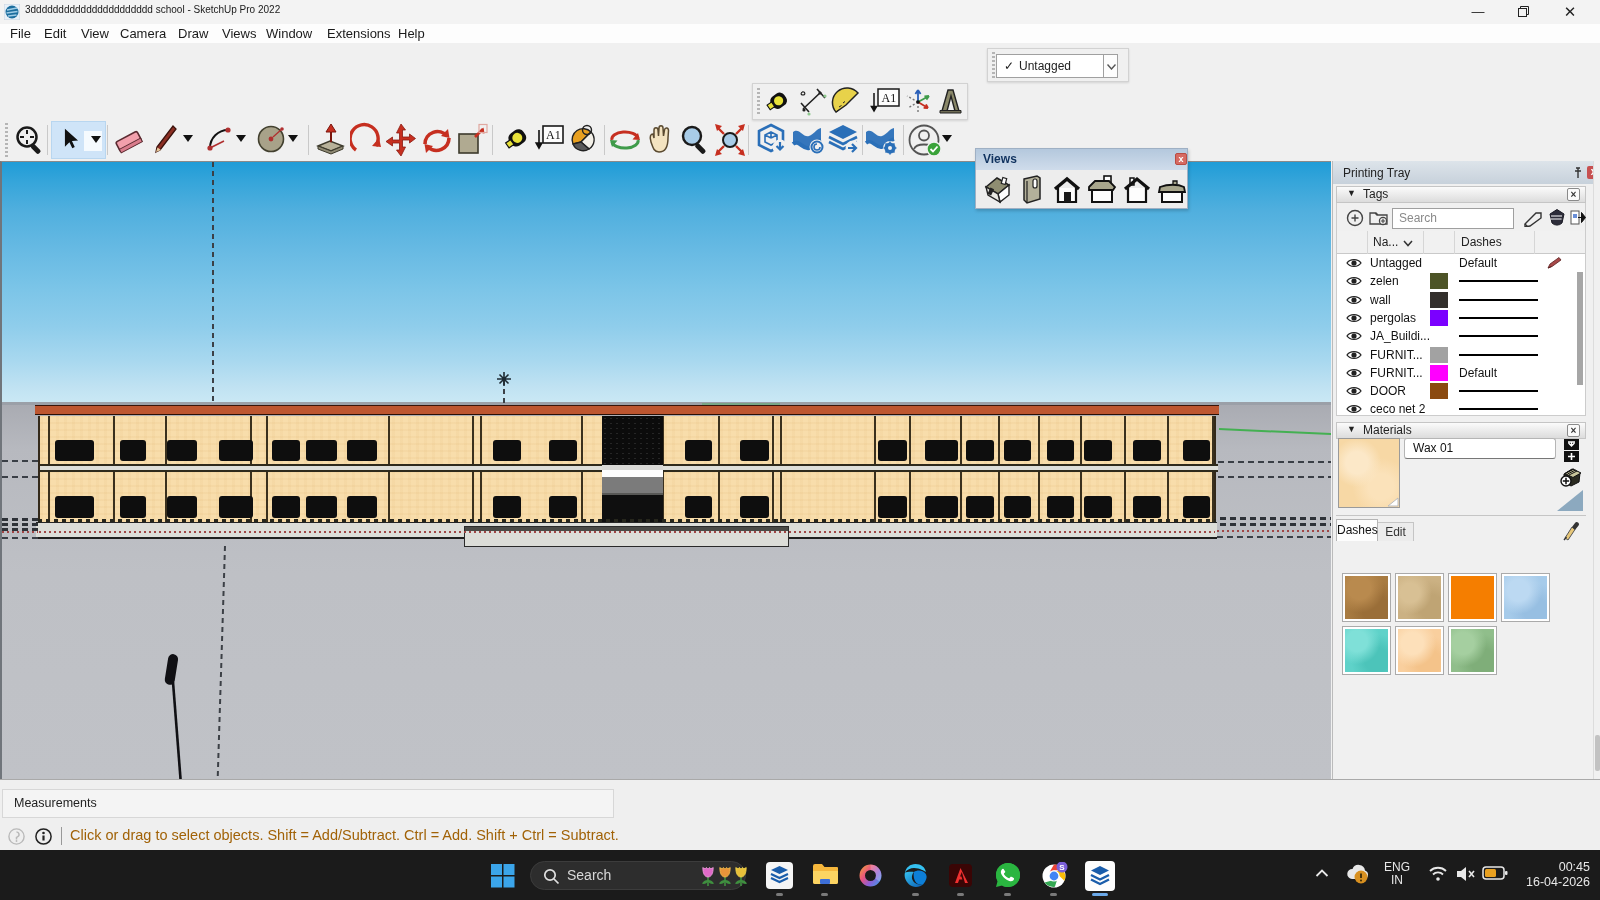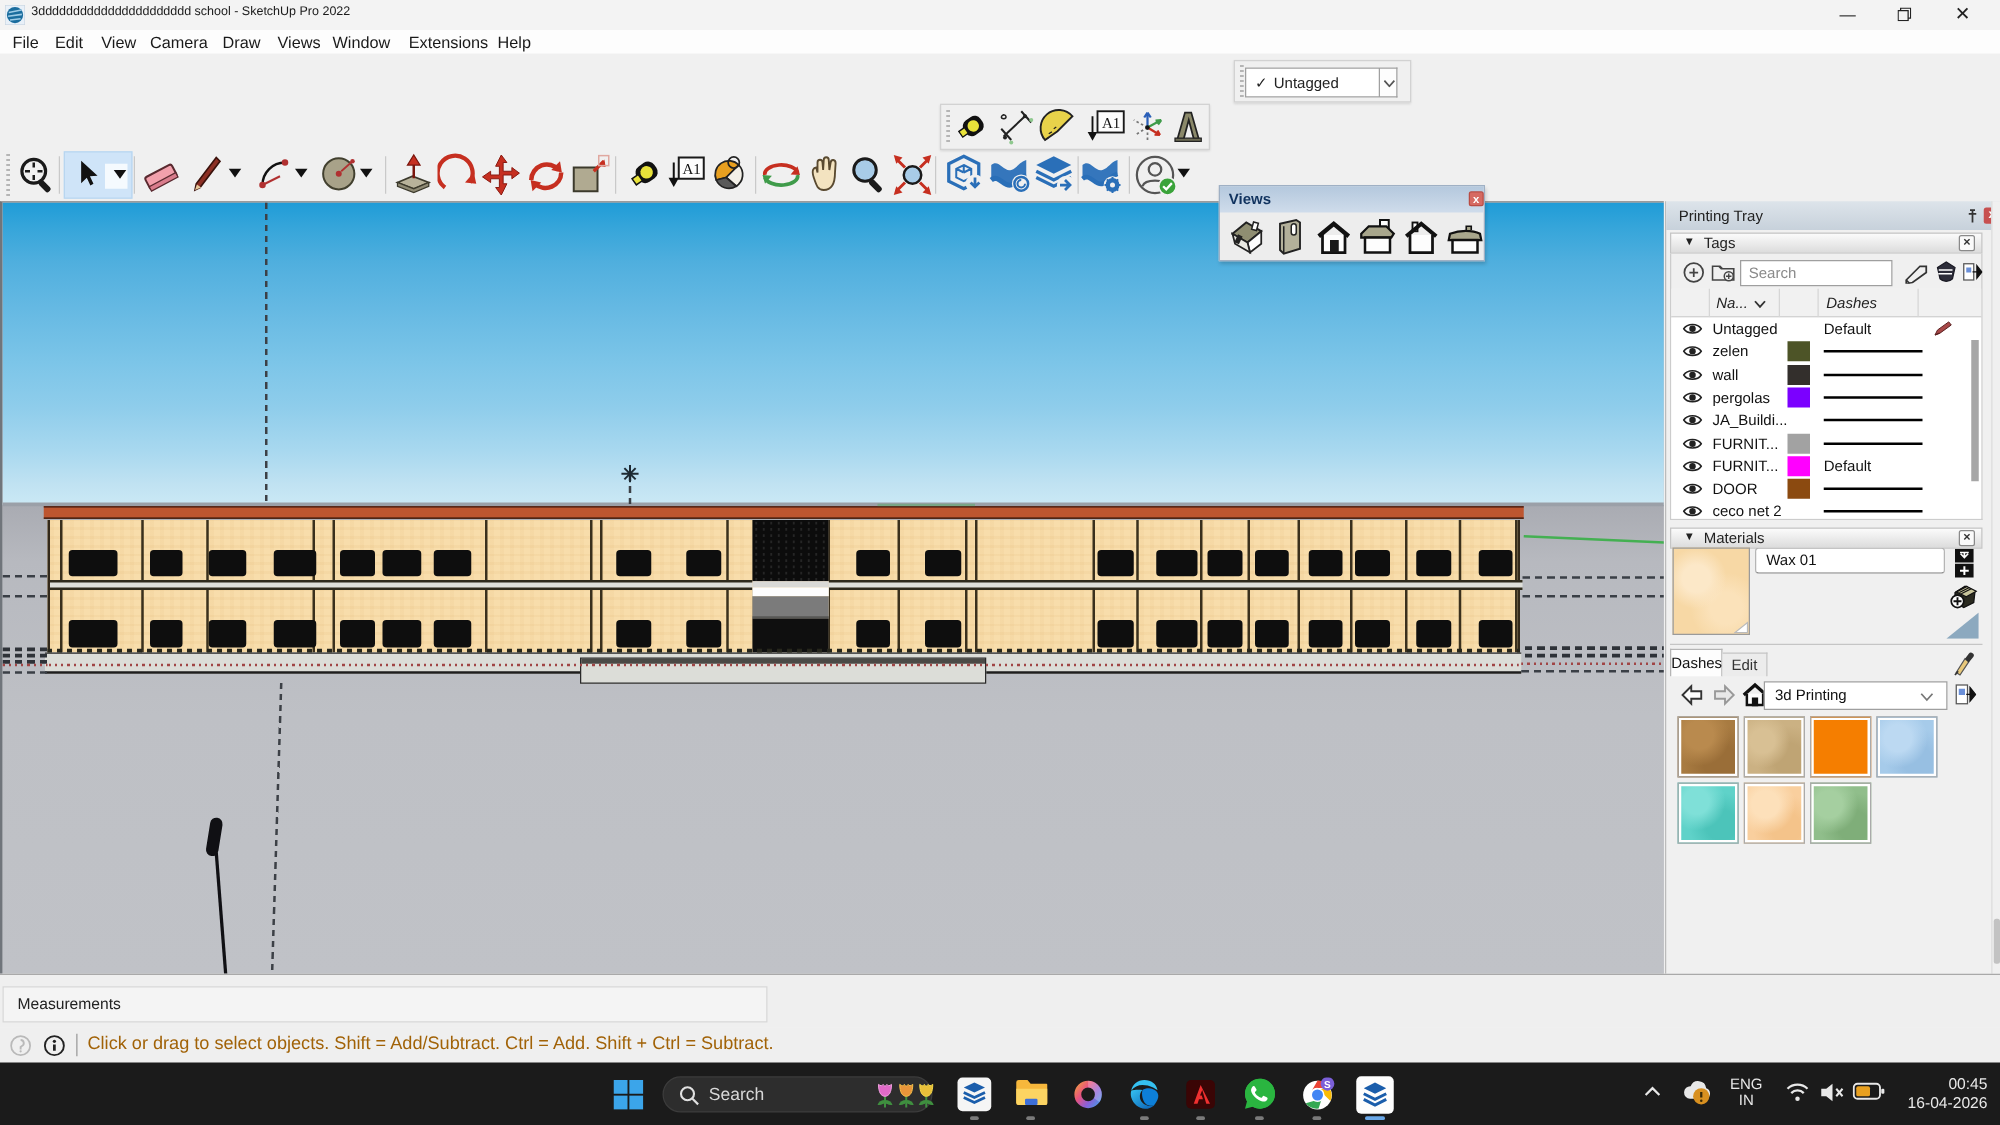--- a/index.html
+++ b/index.html
@@ -47,21 +47,21 @@
 .vdash{position:absolute;width:1.6px;background-image:repeating-linear-gradient(180deg,#3c4046 0 5px,transparent 5px 9px);}
 .hdash{position:absolute;height:1.8px;background-image:repeating-linear-gradient(90deg,#3a3f46 0 6px,transparent 6px 10px);}
 .hdash-thick{position:absolute;height:3px;background-image:repeating-linear-gradient(90deg,#2e3238 0 6px,transparent 6px 10px);}
 .reddots{position:absolute;height:1.6px;background-image:repeating-linear-gradient(90deg,#a04545 0 1.8px,transparent 1.8px 5px);}
 #tray{left:1332px;top:161px;width:268px;height:618px;background:#f0f0f0;border-left:1px solid #bbb;}
 #trayhead{left:0;top:0;width:268px;height:23px;background:linear-gradient(180deg,#dde4ea,#c7d1db);}
 .sechead{position:absolute;left:3px;width:250px;height:17px;background:linear-gradient(180deg,#fbfbfb,#dcdcdc);border:1px solid #c5c5c5;font-size:12px;color:#222;}
 .xbtn{position:absolute;width:13px;height:13px;background:#fafafa;border:1px solid #8a8a8a;border-radius:2px;color:#333;font-size:10px;line-height:11px;text-align:center;font-weight:bold;}
 #tagsbody{left:3px;top:42px;width:250px;height:213px;background:#f0f0f0;border:1px solid #ccc;border-top:none;}
 #search{left:55px;top:5px;width:122px;height:21px;background:#fff;border:1px solid #9f9f9f;font-size:12px;color:#8a8a8a;padding:2px 6px;}
-#tagtblhead{left:0;top:28px;width:248px;height:23px;background:#f1f1f1;border-bottom:1px solid #c9c9c9;font-size:12px;color:#222;font-style:italic;}
+#tagtblhead{left:0;top:28px;width:248px;height:23px;background:#f1f1f1;border-bottom:1px solid #c9c9c9;font-size:12px;color:#222;}
 #taglist{left:0;top:51px;width:248px;height:161px;background:#fff;}
 .trow{position:absolute;left:0;width:248px;height:18.3px;font-size:12px;color:#111;}
 .teye{position:absolute;left:9px;top:3px;}
 .tname{position:absolute;left:33px;top:2px;}
 .tsw{position:absolute;left:93px;top:1px;width:18px;height:16px;}
 .tline{position:absolute;left:122px;top:8px;width:79px;height:2px;background:#000;}
 .tdef{position:absolute;left:122px;top:2px;}
 #tscroll{left:240px;top:69px;width:6px;height:113px;background:#a6a6a6;}
 #matsbody{left:3px;top:274px;width:250px;height:300px;}
 #matprev{left:2px;top:3px;width:62px;height:70px;border:1px solid #9a9a9a;background:
@@ -623,43 +623,20 @@
           <path d="M26 0 L26 21 L0 21 Z" fill="#8ca9bf"></path>
         </svg>
  <div class="abs" style="left:0;top:80px;width:250px;height:1px;background:#c5c5c5;"></div>
  <div class="abs" id="seltab">Dashes</div>
         <div class="abs" id="edittab">Edit</div>
  <svg class="abs" style="left:226px;top:84px;" width="20" height="22" viewBox="0 0 20 22">
           <path d="M3 19 L10 8 l3 2.5 L6 21 Z" fill="#e8c87a" stroke="#555" stroke-width="1"></path>
           <path d="M10 8 l3-4 a2.2 2.2 0 0 1 3.6 2.6 l-3.6 4.4 Z" fill="#333"></path>
           <path d="M2 21 l2.5-3" stroke="#333" stroke-width="1.4"></path>
         </svg>
- <div class="abs" id="navrow">
-  <svg class="abs" style="left:7px;top:2px;" width="21" height="20" viewBox="0 0 21 20">
-            <path d="M10 3 L3 10 L10 17 V13 H18 V7 H10 Z" fill="#fdfdfd" stroke="#333" stroke-width="1.5"></path>
-          </svg>
-  <svg class="abs" style="left:33px;top:2px;" width="21" height="20" viewBox="0 0 21 20">
-            <path d="M11 3 L18 10 L11 17 V13 H3 V7 H11 Z" fill="#e8e8e8" stroke="#999" stroke-width="1.5"></path>
-          </svg>
-  <svg class="abs" style="left:57px;top:1px;" width="22" height="22" viewBox="0 0 22 22">
-            <path d="M2 11 L11 3 L20 11" fill="none" stroke="#111" stroke-width="2.6"></path>
-            <path d="M4.5 10 v9 h13 v-9" fill="#fdfdfd" stroke="#111" stroke-width="2"></path>
-            <rect x="8.5" y="13" width="5" height="7" fill="#111"></rect>
-          </svg>
-  <div class="abs" id="matdrop">3d Printing
-   <svg class="abs" style="left:124px;top:8px;" width="11" height="8">
-              <path d="M1 1 L5.5 6 L10 1" stroke="#777" stroke-width="1.4" fill="none"></path>
-            </svg>
-  </div>
-  <svg class="abs" style="left:228px;top:2px;" width="17" height="19" viewBox="0 0 17 19">
-            <rect x="1" y="2" width="9" height="15" fill="#fff" stroke="#555" stroke-width="1"></rect>
-            <rect x="3" y="5" width="5" height="5" fill="#6a8fd8"></rect>
-            <path d="M9 9.5 L16 9.5 M12 4 L16.5 9.5 L12 15 Z" fill="#111" stroke="#111"></path>
-          </svg>
- </div>
 <div class="msw" style="left:6px;top:138px;background:radial-gradient(circle at 35% 30%,#b98a4e 0 25%,transparent 55%),radial-gradient(circle at 70% 75%,#9a6e38 0 28%,transparent 60%),#a87b41;"></div>
 <div class="msw" style="left:59px;top:138px;background:radial-gradient(circle at 30% 40%,#d8c094 0 22%,transparent 50%),radial-gradient(circle at 75% 70%,#bfa474 0 25%,transparent 55%),#cbb183;"></div>
 <div class="msw" style="left:112px;top:138px;background:#f57e00;"></div>
 <div class="msw" style="left:165px;top:138px;background:radial-gradient(circle at 35% 35%,#bcd9f2 0 25%,transparent 55%),radial-gradient(circle at 70% 75%,#97bfe2 0 25%,transparent 55%),#a6cbea;"></div>
 <div class="msw" style="left:6px;top:191px;background:radial-gradient(circle at 30% 30%,#7fe0d8 0 22%,transparent 50%),radial-gradient(circle at 72% 70%,#4cc4ba 0 26%,transparent 55%),#5fd2c9;"></div>
 <div class="msw" style="left:59px;top:191px;background:radial-gradient(circle at 35% 35%,#fde0ba 0 25%,transparent 55%),radial-gradient(circle at 70% 75%,#f4c38a 0 25%,transparent 55%),#f9cf9e;"></div>
 <div class="msw" style="left:112px;top:191px;background:radial-gradient(circle at 30% 35%,#a5cfa0 0 24%,transparent 52%),radial-gradient(circle at 72% 72%,#7fae79 0 26%,transparent 56%),#90be8b;"></div>
 </div>
 <div class="abs" style="left:260px;top:0;width:8px;height:618px;background:#f0f0f0;border-left:1px solid #dcdcdc;"></div>
 <div class="abs" style="left:262px;top:574px;width:5px;height:36px;background:#c2c2c2;border-radius:2px;"></div>

